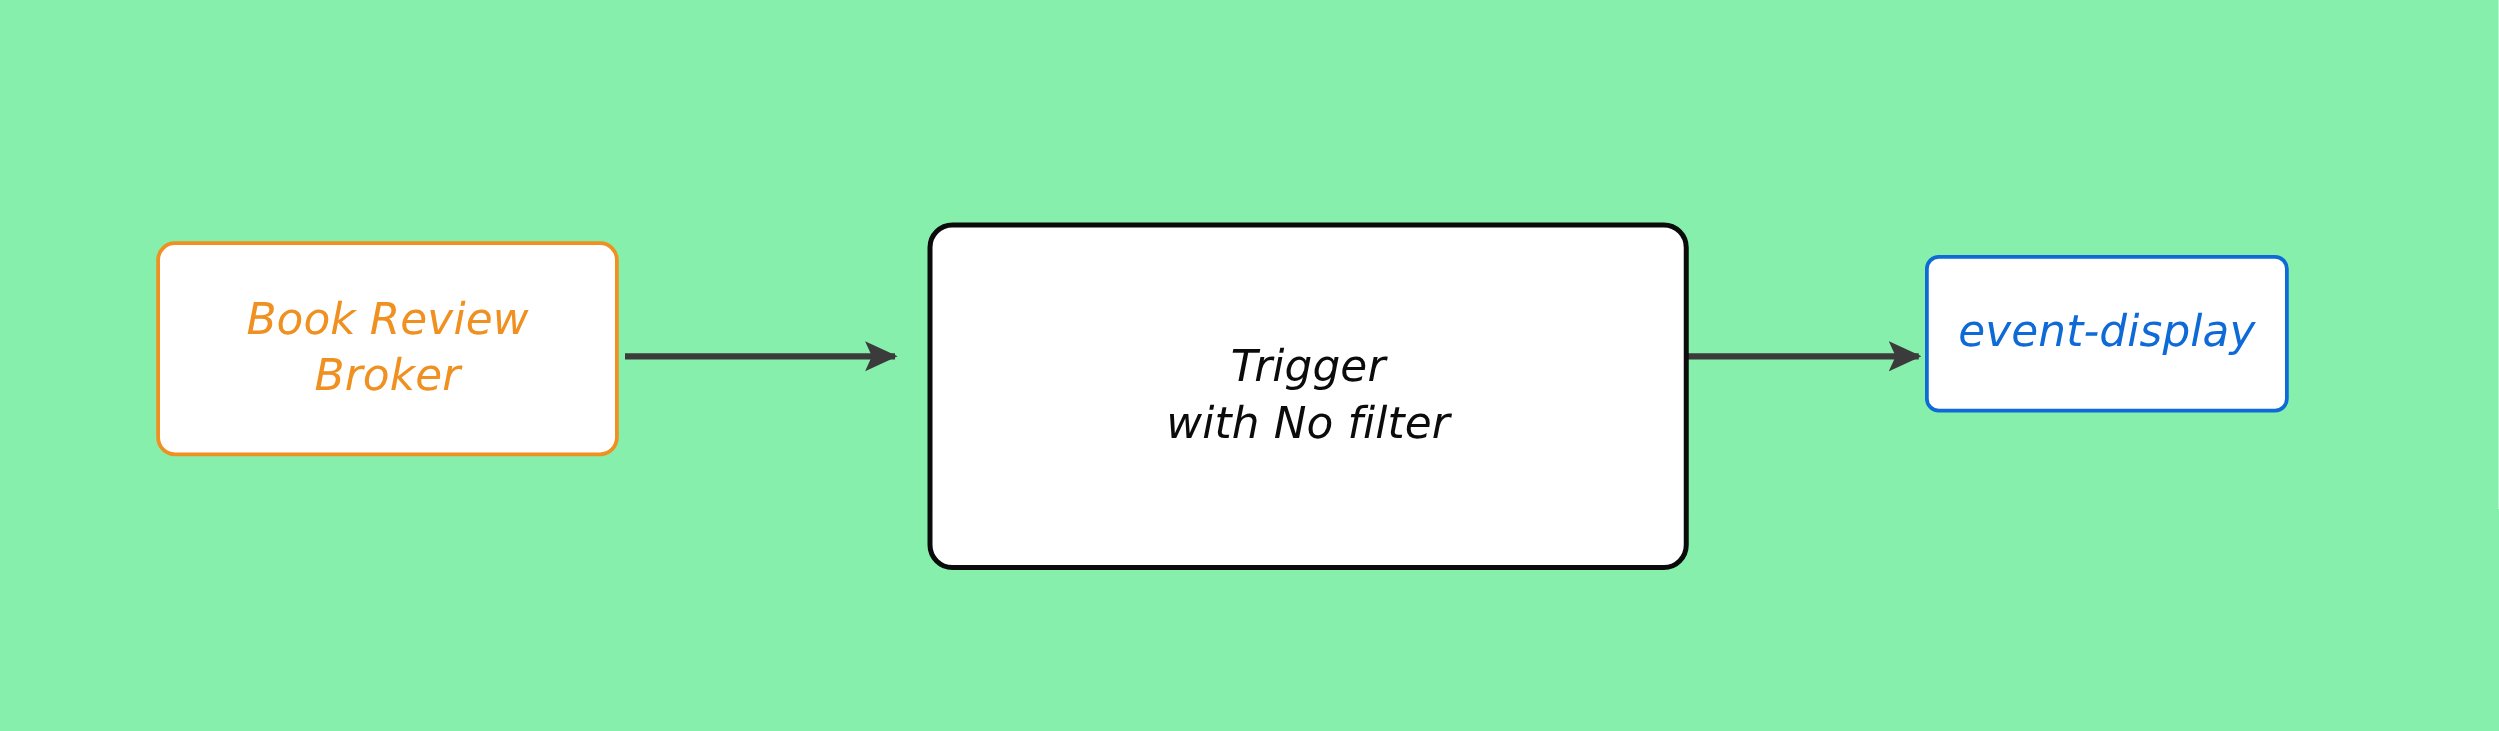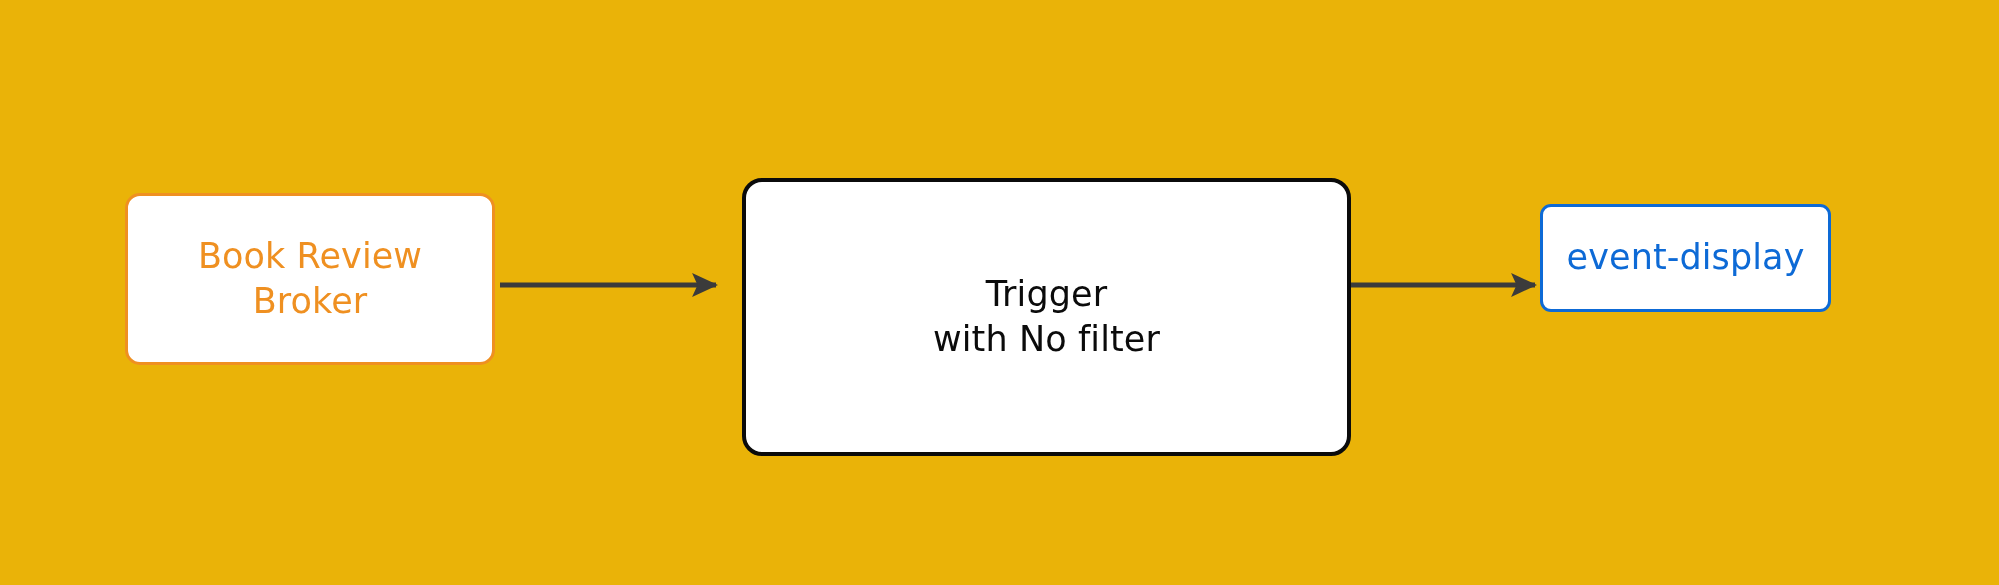--- a/index.html
+++ b/index.html
@@ -8,22 +8,23 @@
     padding: 0;
     background: #ffffff;
   }
   body {
     font-family: "DejaVu Sans", "Liberation Sans", sans-serif;
   }
   #canvas {
     position: relative;
     width: 1999px;
     height: 585px;
-    background: #eab308;
+    background: #86efac;
     overflow: hidden;
+    font-style: italic;
   }
   .flow-svg {
     position: absolute;
     top: 0;
     left: 0;
     width: 1999px;
     height: 585px;
     display: block;
   }
   .node-box {
@@ -69,21 +70,21 @@
   #node-trigger .node-label {
     color: #0b0b0b;
     font-size: 35px;
   }
 
   
   #node-sink {
     left: 1540px;
     top: 204px;
     width: 291px;
-    height: 108px;
+    height: 126px;
     border: 3px solid #0d6ad6;
     border-radius: 11px;
   }
   #node-sink .node-label {
     color: #0d6ad6;
     font-size: 35px;
   }
 </style>
 </head>
 <body>

